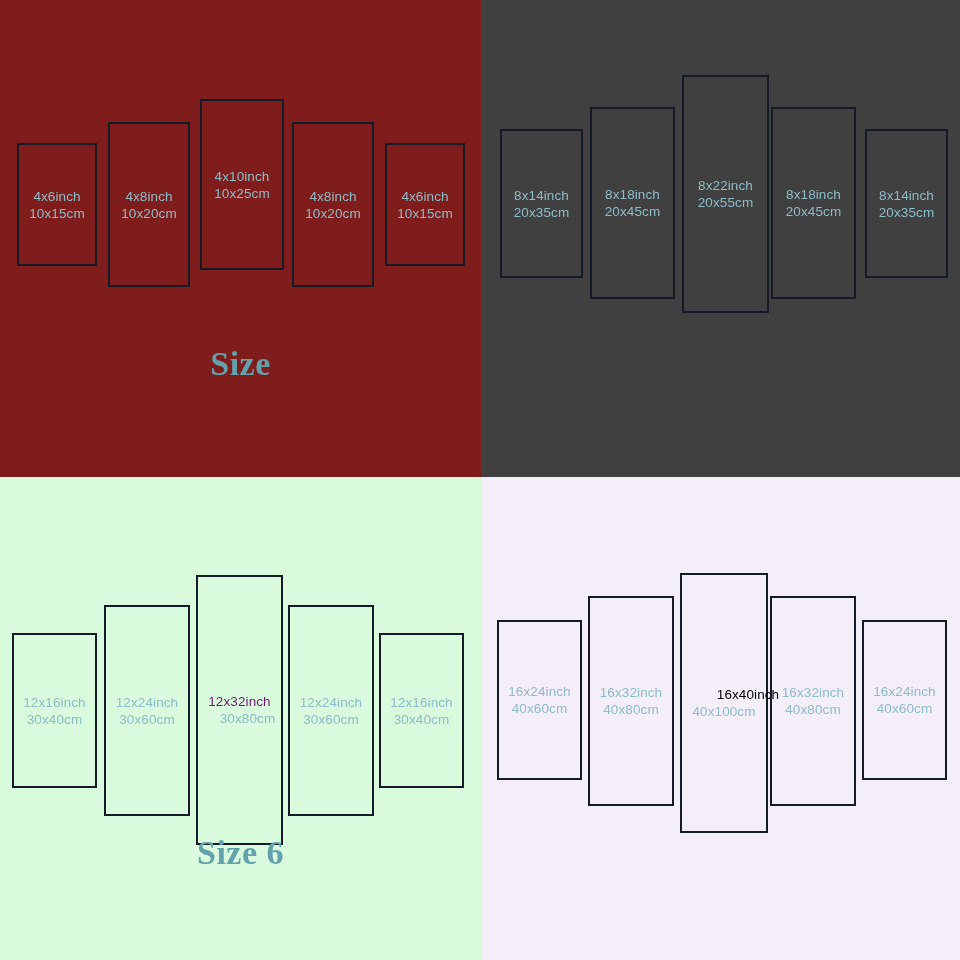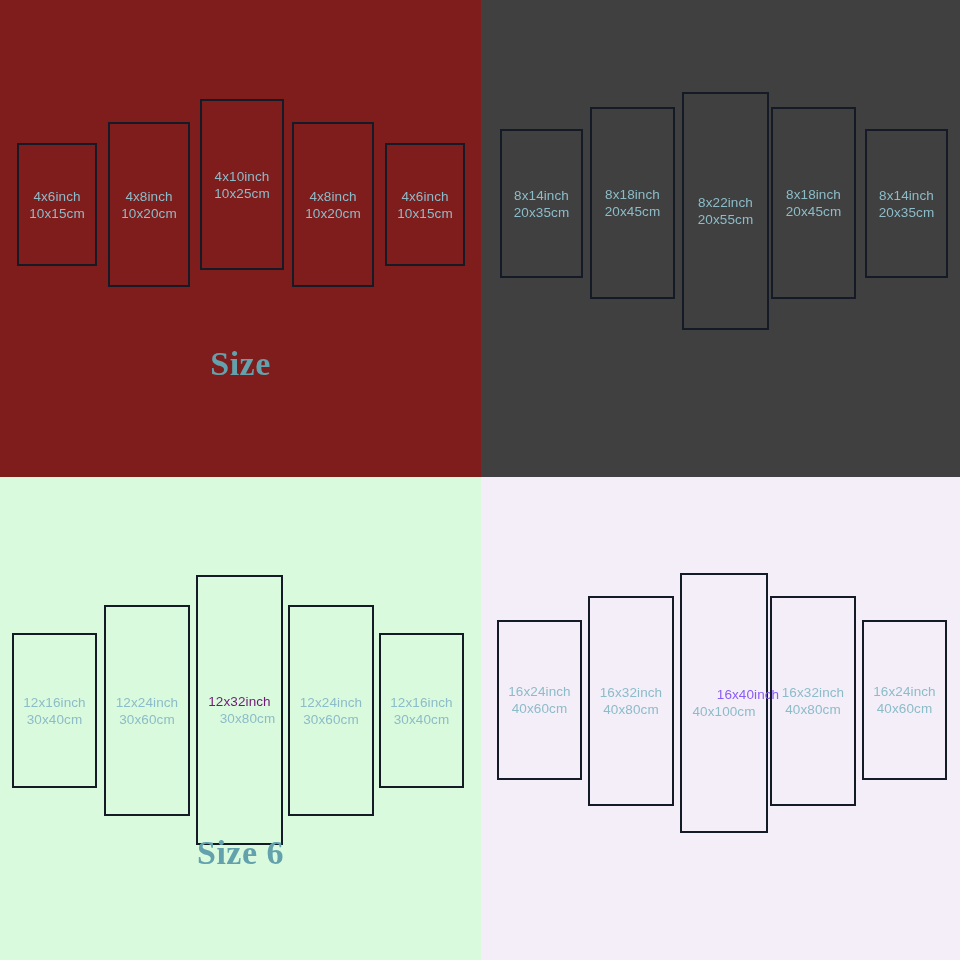--- a/index.html
+++ b/index.html
@@ -87,21 +87,21 @@
     <div class="quadrant" style="left: 481px; top: 0px; width: 479px; height: 555px; background: #404040;">
       <div class="panel-stage">
         <div class="panel" style="left: 19px; top: 129px; width: 83px; height: 149px; border-color: rgb(20, 27, 38);">
           <div class="panel-line" style="color: rgb(140, 188, 200);">8x14inch</div>
           <div class="panel-line" style="color: rgb(140, 188, 200);">20x35cm</div>
         </div>
         <div class="panel" style="left: 109px; top: 107px; width: 85px; height: 192px; border-color: rgb(20, 27, 38);">
           <div class="panel-line" style="color: rgb(140, 188, 200);">8x18inch</div>
           <div class="panel-line" style="color: rgb(140, 188, 200);">20x45cm</div>
         </div>
-        <div class="panel" style="left: 201px; top: 92px; width: 87px; height: 238px; border-color: rgb(20, 27, 38);">
+        <div class="panel" style="left: 201px; top: 75px; width: 87px; height: 238px; border-color: rgb(20, 27, 38);">
           <div class="panel-line" style="color: rgb(140, 188, 200);">8x22inch</div>
           <div class="panel-line" style="color: rgb(140, 188, 200);">20x55cm</div>
         </div>
         <div class="panel" style="left: 290px; top: 107px; width: 85px; height: 192px; border-color: rgb(20, 27, 38);">
           <div class="panel-line" style="color: rgb(140, 188, 200);">8x18inch</div>
           <div class="panel-line" style="color: rgb(140, 188, 200);">20x45cm</div>
         </div>
         <div class="panel" style="left: 384px; top: 129px; width: 83px; height: 149px; border-color: rgb(20, 27, 38);">
           <div class="panel-line" style="color: rgb(140, 188, 200);">8x14inch</div>
           <div class="panel-line" style="color: rgb(140, 188, 200);">20x35cm</div>
@@ -137,21 +137,21 @@
       <div class="panel-stage">
         <div class="panel" style="left: 16px; top: 143px; width: 85px; height: 160px; border-color: rgb(20, 27, 38);">
           <div class="panel-line" style="color: rgb(140, 188, 200);">16x24inch</div>
           <div class="panel-line" style="color: rgb(140, 188, 200);">40x60cm</div>
         </div>
         <div class="panel" style="left: 107px; top: 119px; width: 86px; height: 210px; border-color: rgb(20, 27, 38);">
           <div class="panel-line" style="color: rgb(140, 188, 200);">16x32inch</div>
           <div class="panel-line" style="color: rgb(140, 188, 200);">40x80cm</div>
         </div>
         <div class="panel" style="left: 199px; top: 96px; width: 88px; height: 260px; border-color: rgb(20, 27, 38);">
-          <div class="panel-line" style="color: #8b5cf6; margin-left: 48px;">16x40inch</div>
+          <div class="panel-line" style="color: #000000; margin-left: 48px;">16x40inch</div>
           <div class="panel-line" style="color: rgb(140, 188, 200);">40x100cm</div>
         </div>
         <div class="panel" style="left: 289px; top: 119px; width: 86px; height: 210px; border-color: rgb(20, 27, 38);">
           <div class="panel-line" style="color: rgb(140, 188, 200);">16x32inch</div>
           <div class="panel-line" style="color: rgb(140, 188, 200);">40x80cm</div>
         </div>
         <div class="panel" style="left: 381px; top: 143px; width: 85px; height: 160px; border-color: rgb(20, 27, 38);">
           <div class="panel-line" style="color: rgb(140, 188, 200);">16x24inch</div>
           <div class="panel-line" style="color: rgb(140, 188, 200);">40x60cm</div>
         </div>

